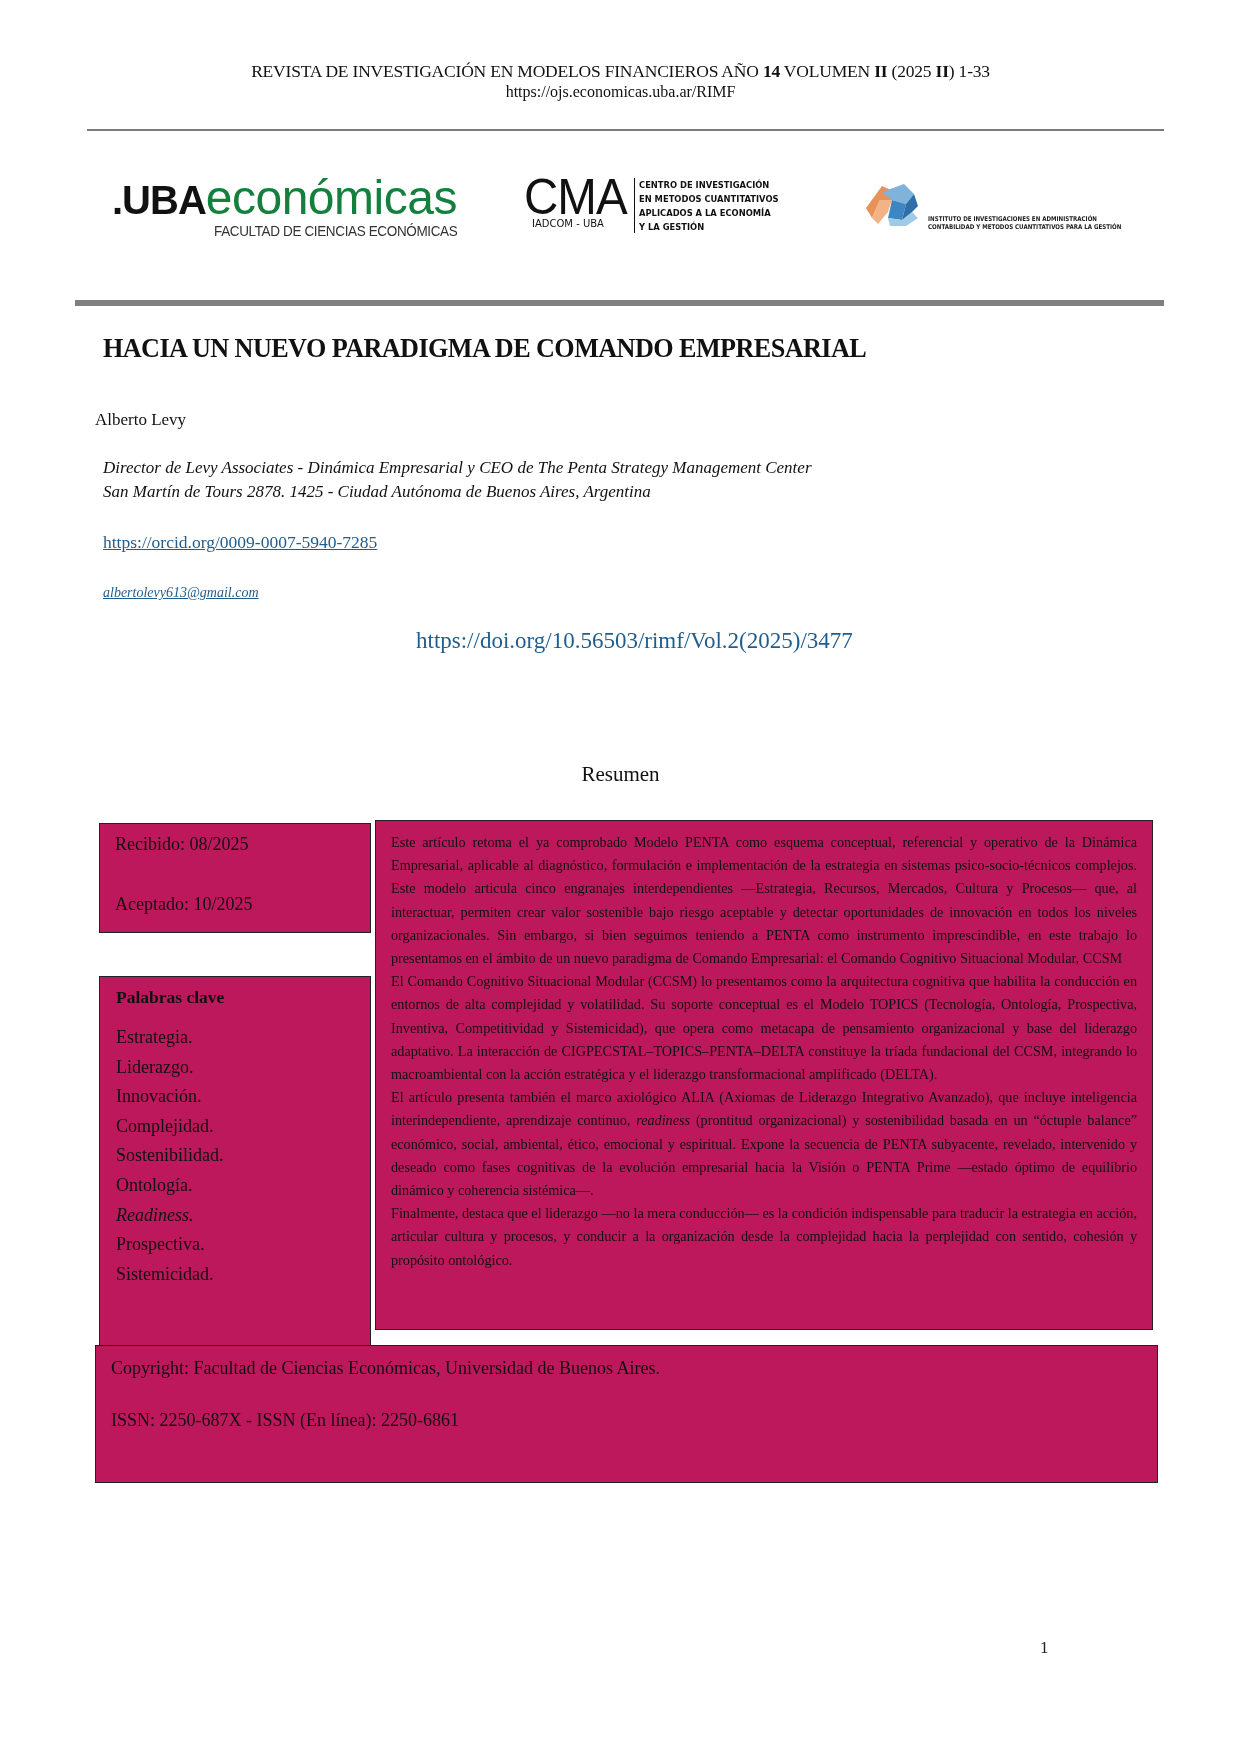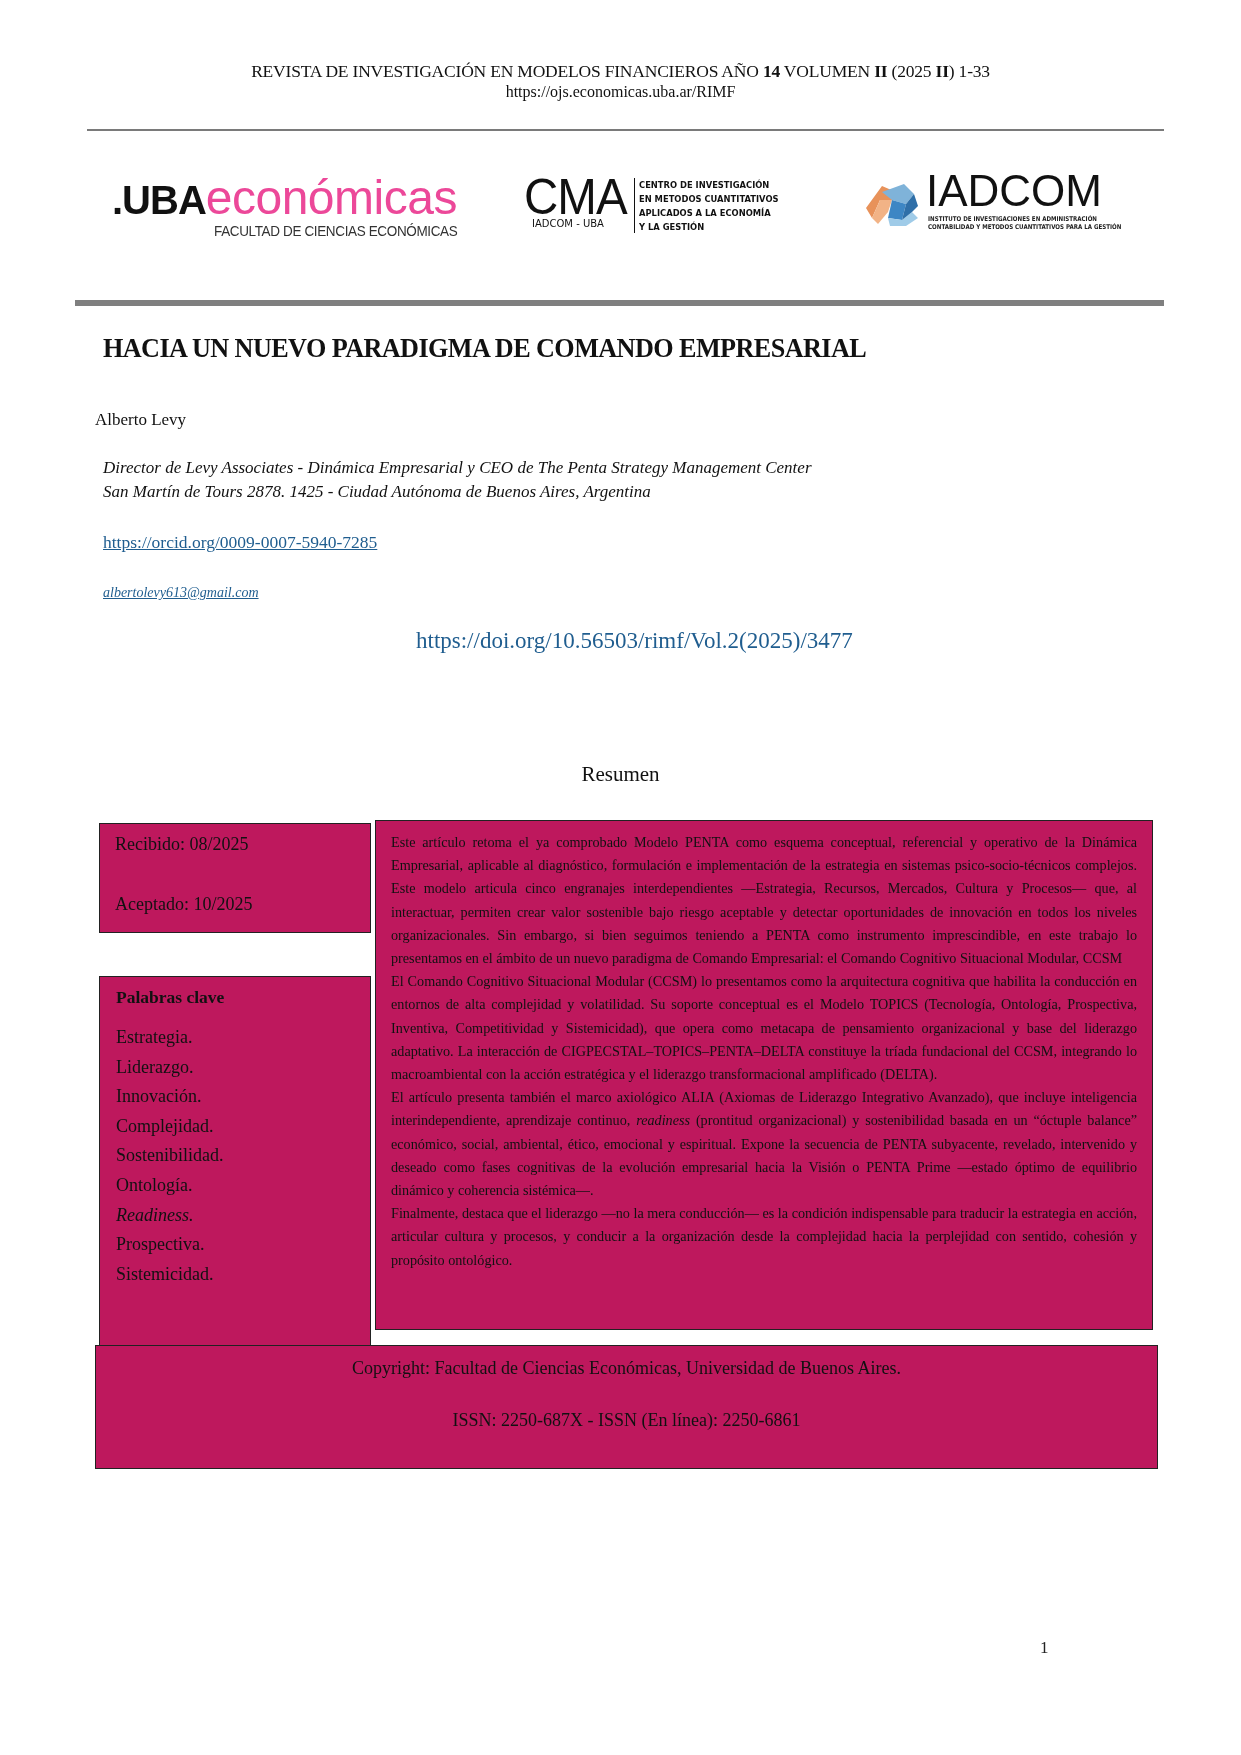--- a/index.html
+++ b/index.html
@@ -10,21 +10,21 @@
 
   .journal-header { left: 0; width: 1241px; top: 60px; text-align: center; font-size: 17.5px; line-height: 22px; color: #111; letter-spacing: -0.2px; }
   .journal-header b { font-weight: bold; }
   .journal-url { left: 0; width: 1241px; top: 83px; text-align: center; font-size: 16px; color: #111; }
   .header-rule { left: 87px; top: 129px; width: 1077px; height: 2px; background: #7a7a7a; }
 
   
   .logo-uba { left: 112px; top: 170px; width: 350px; height: 80px; }
   .uba-main { position: absolute; left: 0; top: 0; font-family: "Liberation Sans", "DejaVu Sans", sans-serif; white-space: nowrap; }
   .uba-dot { font-size: 40px; font-weight: bold; color: #111; letter-spacing: -1px; }
-  .uba-econ { font-size: 48px; color: #ec4899; letter-spacing: -0.5px; font-weight: normal; }
+  .uba-econ { font-size: 48px; color: #15803d; letter-spacing: -0.5px; font-weight: normal; }
   .uba-sub { position: absolute; left: 102px; top: 52px; font-family: "Liberation Sans", "DejaVu Sans", sans-serif; font-size: 15px; color: #333; letter-spacing: -0.4px; white-space: nowrap; transform: scaleX(0.9); transform-origin: left; }
 
   .logo-cma { left: 524px; top: 176px; width: 270px; height: 62px; }
   .cma-big { position: absolute; left: 0; top: -8px; font-family: "Liberation Sans", "DejaVu Sans", sans-serif; font-size: 50px; color: #111; letter-spacing: -1px; transform: scaleX(0.95); transform-origin: left; }
   .cma-small { position: absolute; left: 8px; top: 42px; font-family: "DejaVu Sans", sans-serif; font-size: 10px; color: #111; }
   .cma-divider { position: absolute; left: 110px; top: 2px; width: 1px; height: 55px; background: #111; }
   .cma-lines { position: absolute; left: 115px; top: 2px; font-family: "DejaVu Sans", sans-serif; font-size: 9.5px; line-height: 14px; color: #111; font-weight: bold; white-space: nowrap; transform: scaleX(0.88); transform-origin: left; }
 
   .logo-iadcom { left: 862px; top: 170px; width: 280px; height: 70px; }
   .iad-mark { position: absolute; left: 0; top: 8px; width: 60px; height: 50px; }
@@ -48,21 +48,21 @@
 
   .box-keywords { left: 99px; top: 976px; width: 272px; height: 438px; padding: 8px 16px; color: #111; }
   .kw-title { font-size: 17.5px; font-weight: bold; margin-bottom: 14px; line-height: 24px; }
   .kw-item { font-size: 18px; line-height: 29.6px; }
   .kw-item.italic { font-style: italic; }
 
   .box-abstract { left: 375px; top: 820px; width: 778px; height: 510px; padding: 10px 15px 0 15px; font-size: 14.2px; line-height: 23.2px; color: #111; text-align: justify; }
   .box-abstract p { margin: 0; }
   .box-abstract em { font-style: italic; }
 
-  .box-copyright { left: 95px; top: 1345px; width: 1063px; height: 124px; padding: 10px 15px; font-size: 18px; line-height: 24px; color: #111; text-align: center; }
+  .box-copyright { left: 95px; top: 1345px; width: 1063px; height: 138px; padding: 10px 15px; font-size: 18px; line-height: 24px; color: #111; }
   .box-copyright .row + .row { margin-top: 28px; }
 
   .page-num { left: 1040px; top: 1638px; font-size: 17px; color: #222; }
 
   a { color: inherit; }
 </style>
 </head>
 <body>
 
 <div class="abs journal-header">
@@ -92,21 +92,20 @@
 
 <div class="abs logo-iadcom">
   <svg class="iad-mark" viewBox="0 0 60 50">
     <polygon points="4,30 20,8 34,14 30,22 18,22 10,40" fill="#e8925a"></polygon>
     <polygon points="10,40 18,22 30,22 26,34 16,46" fill="#f2b386"></polygon>
     <polygon points="20,14 42,6 52,16 44,26 30,22" fill="#7fb3d9"></polygon>
     <polygon points="30,22 44,26 40,42 26,40" fill="#3d86c4"></polygon>
     <polygon points="26,40 40,42 50,34 56,40 44,48 28,48" fill="#9fcbe8"></polygon>
     <polygon points="44,26 52,16 56,28 50,34 40,42" fill="#2f6fa8"></polygon>
   </svg>
-  <div class="iad-big">IADCOM</div>
   <div class="iad-sub">
     <div>INSTITUTO DE INVESTIGACIONES EN ADMINISTRACIÓN</div>
     <div>CONTABILIDAD Y METODOS CUANTITATIVOS PARA LA GESTIÓN</div>
   </div>
 </div>
 
 <div class="abs thick-rule"></div>
 
 <h1 class="abs title">HACIA UN NUEVO PARADIGMA DE COMANDO EMPRESARIAL</h1>
 <div class="abs author">Alberto Levy</div>

